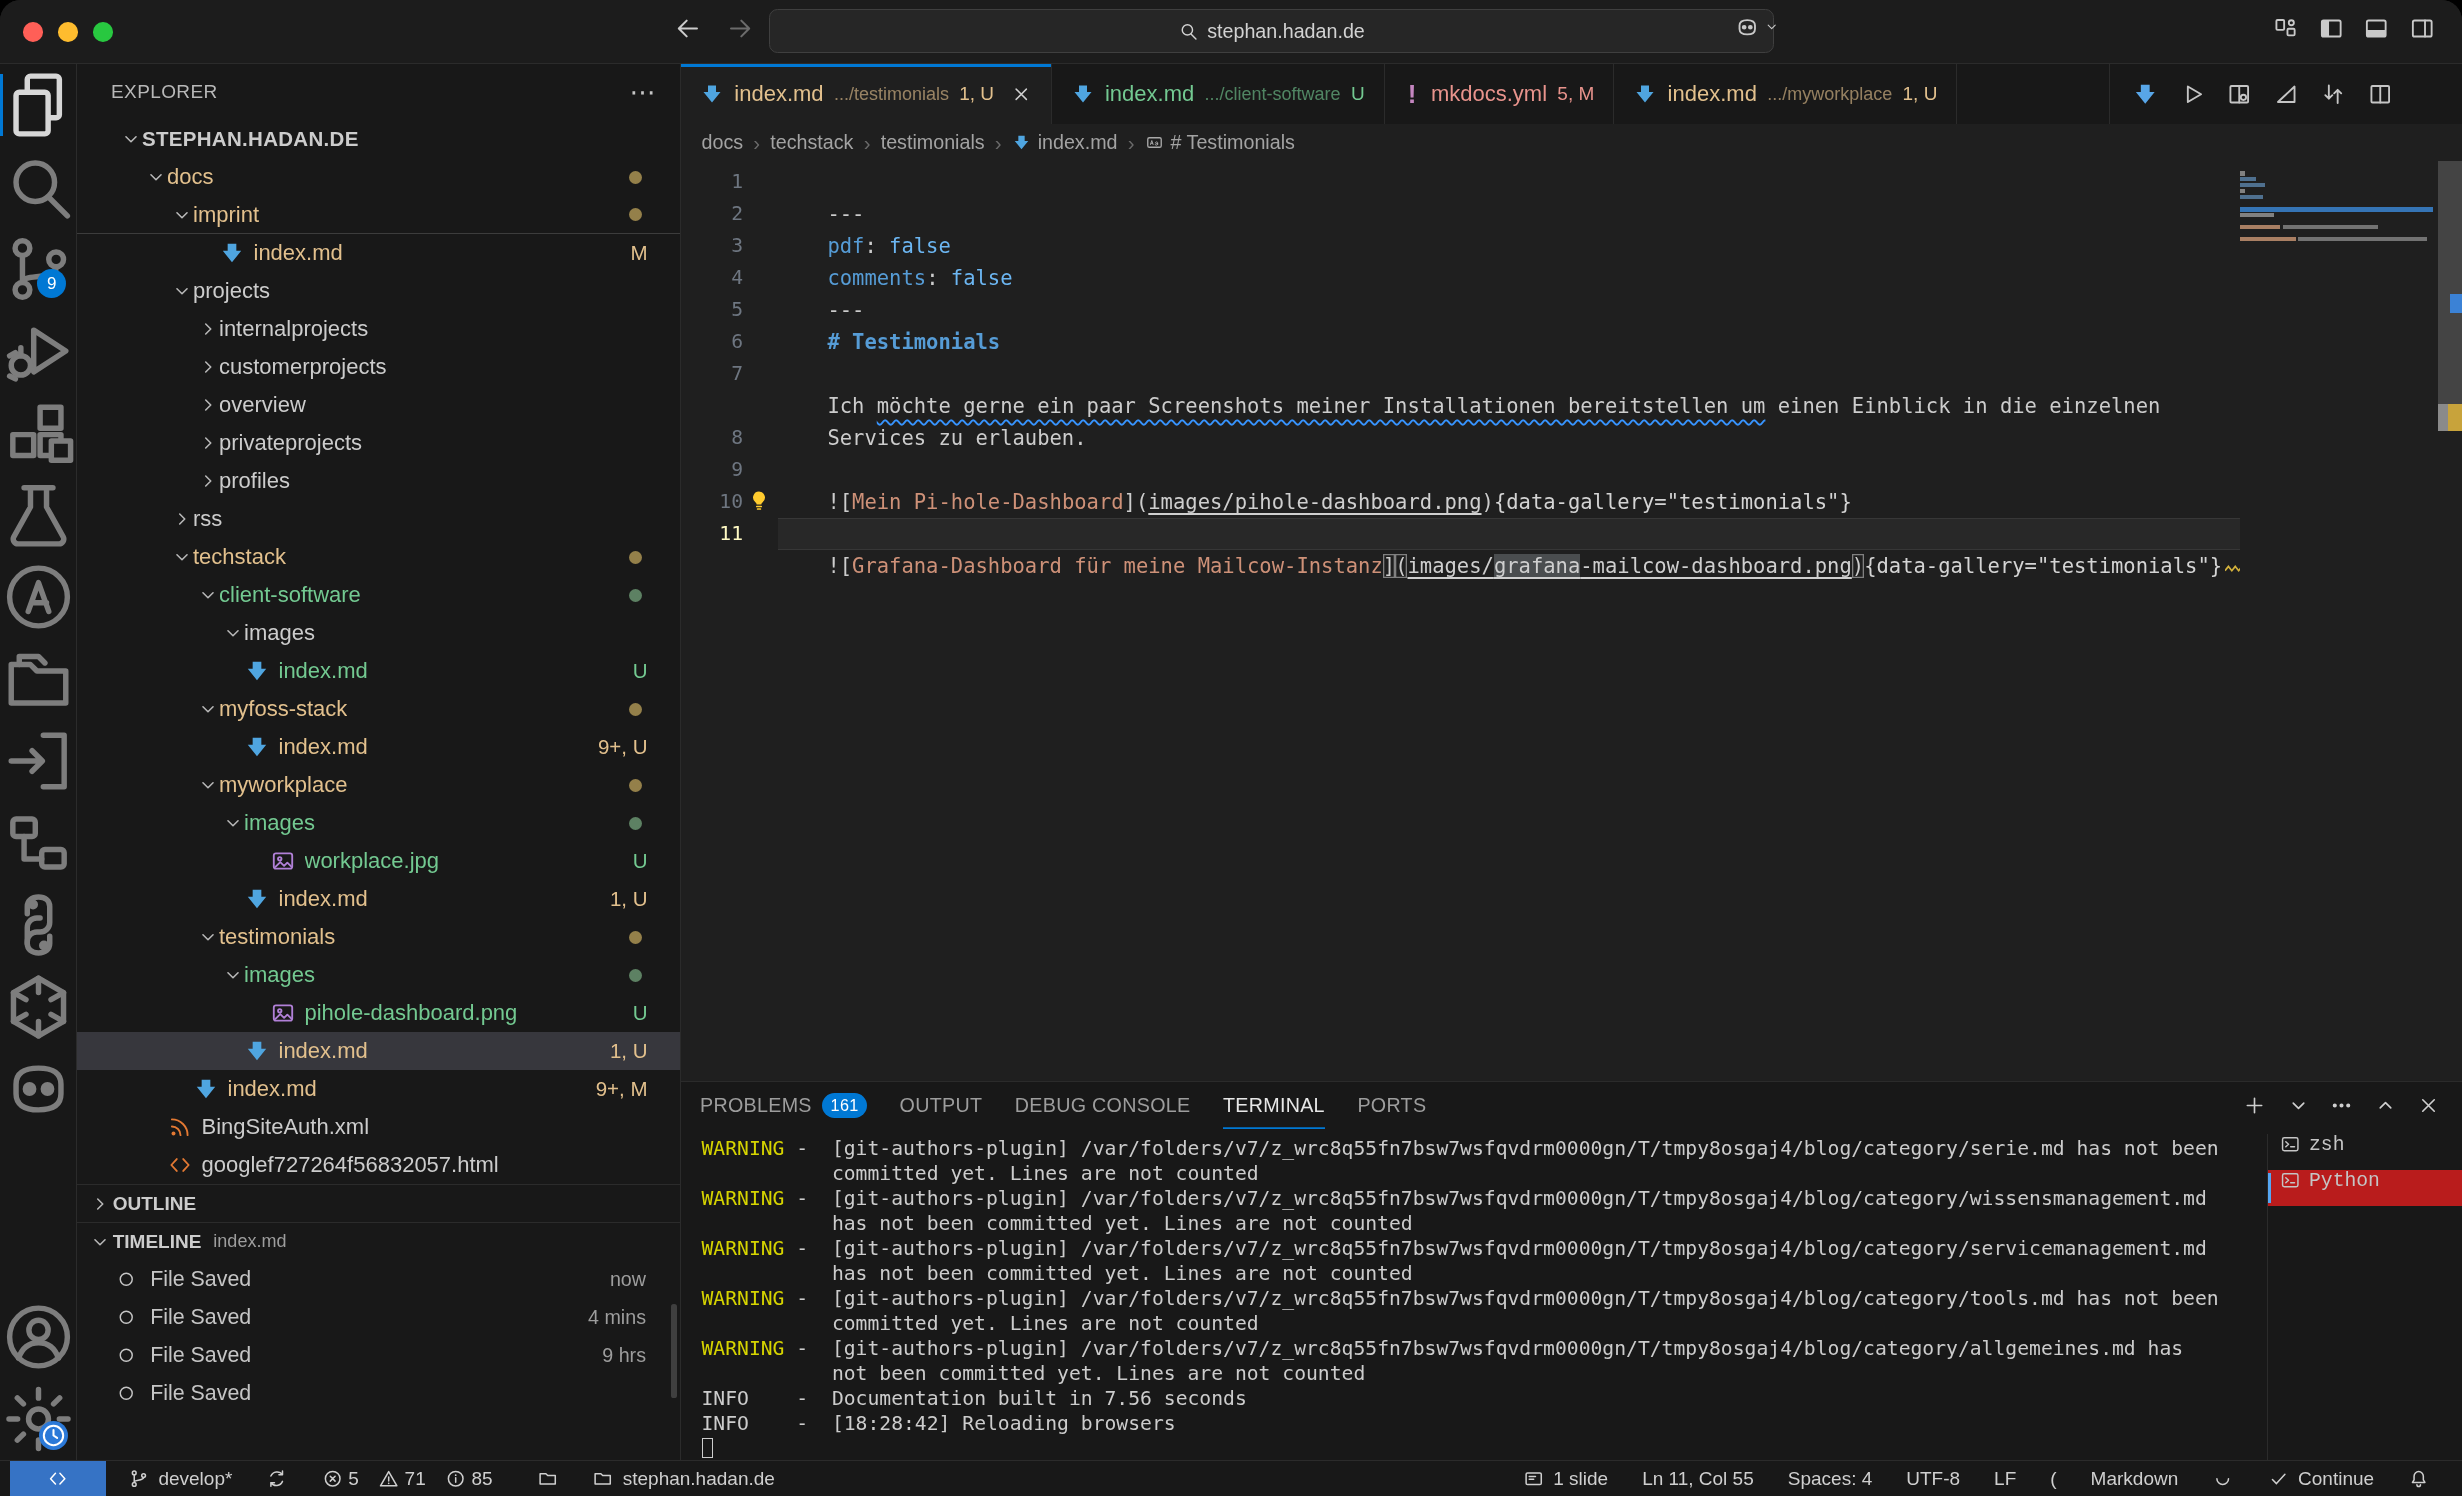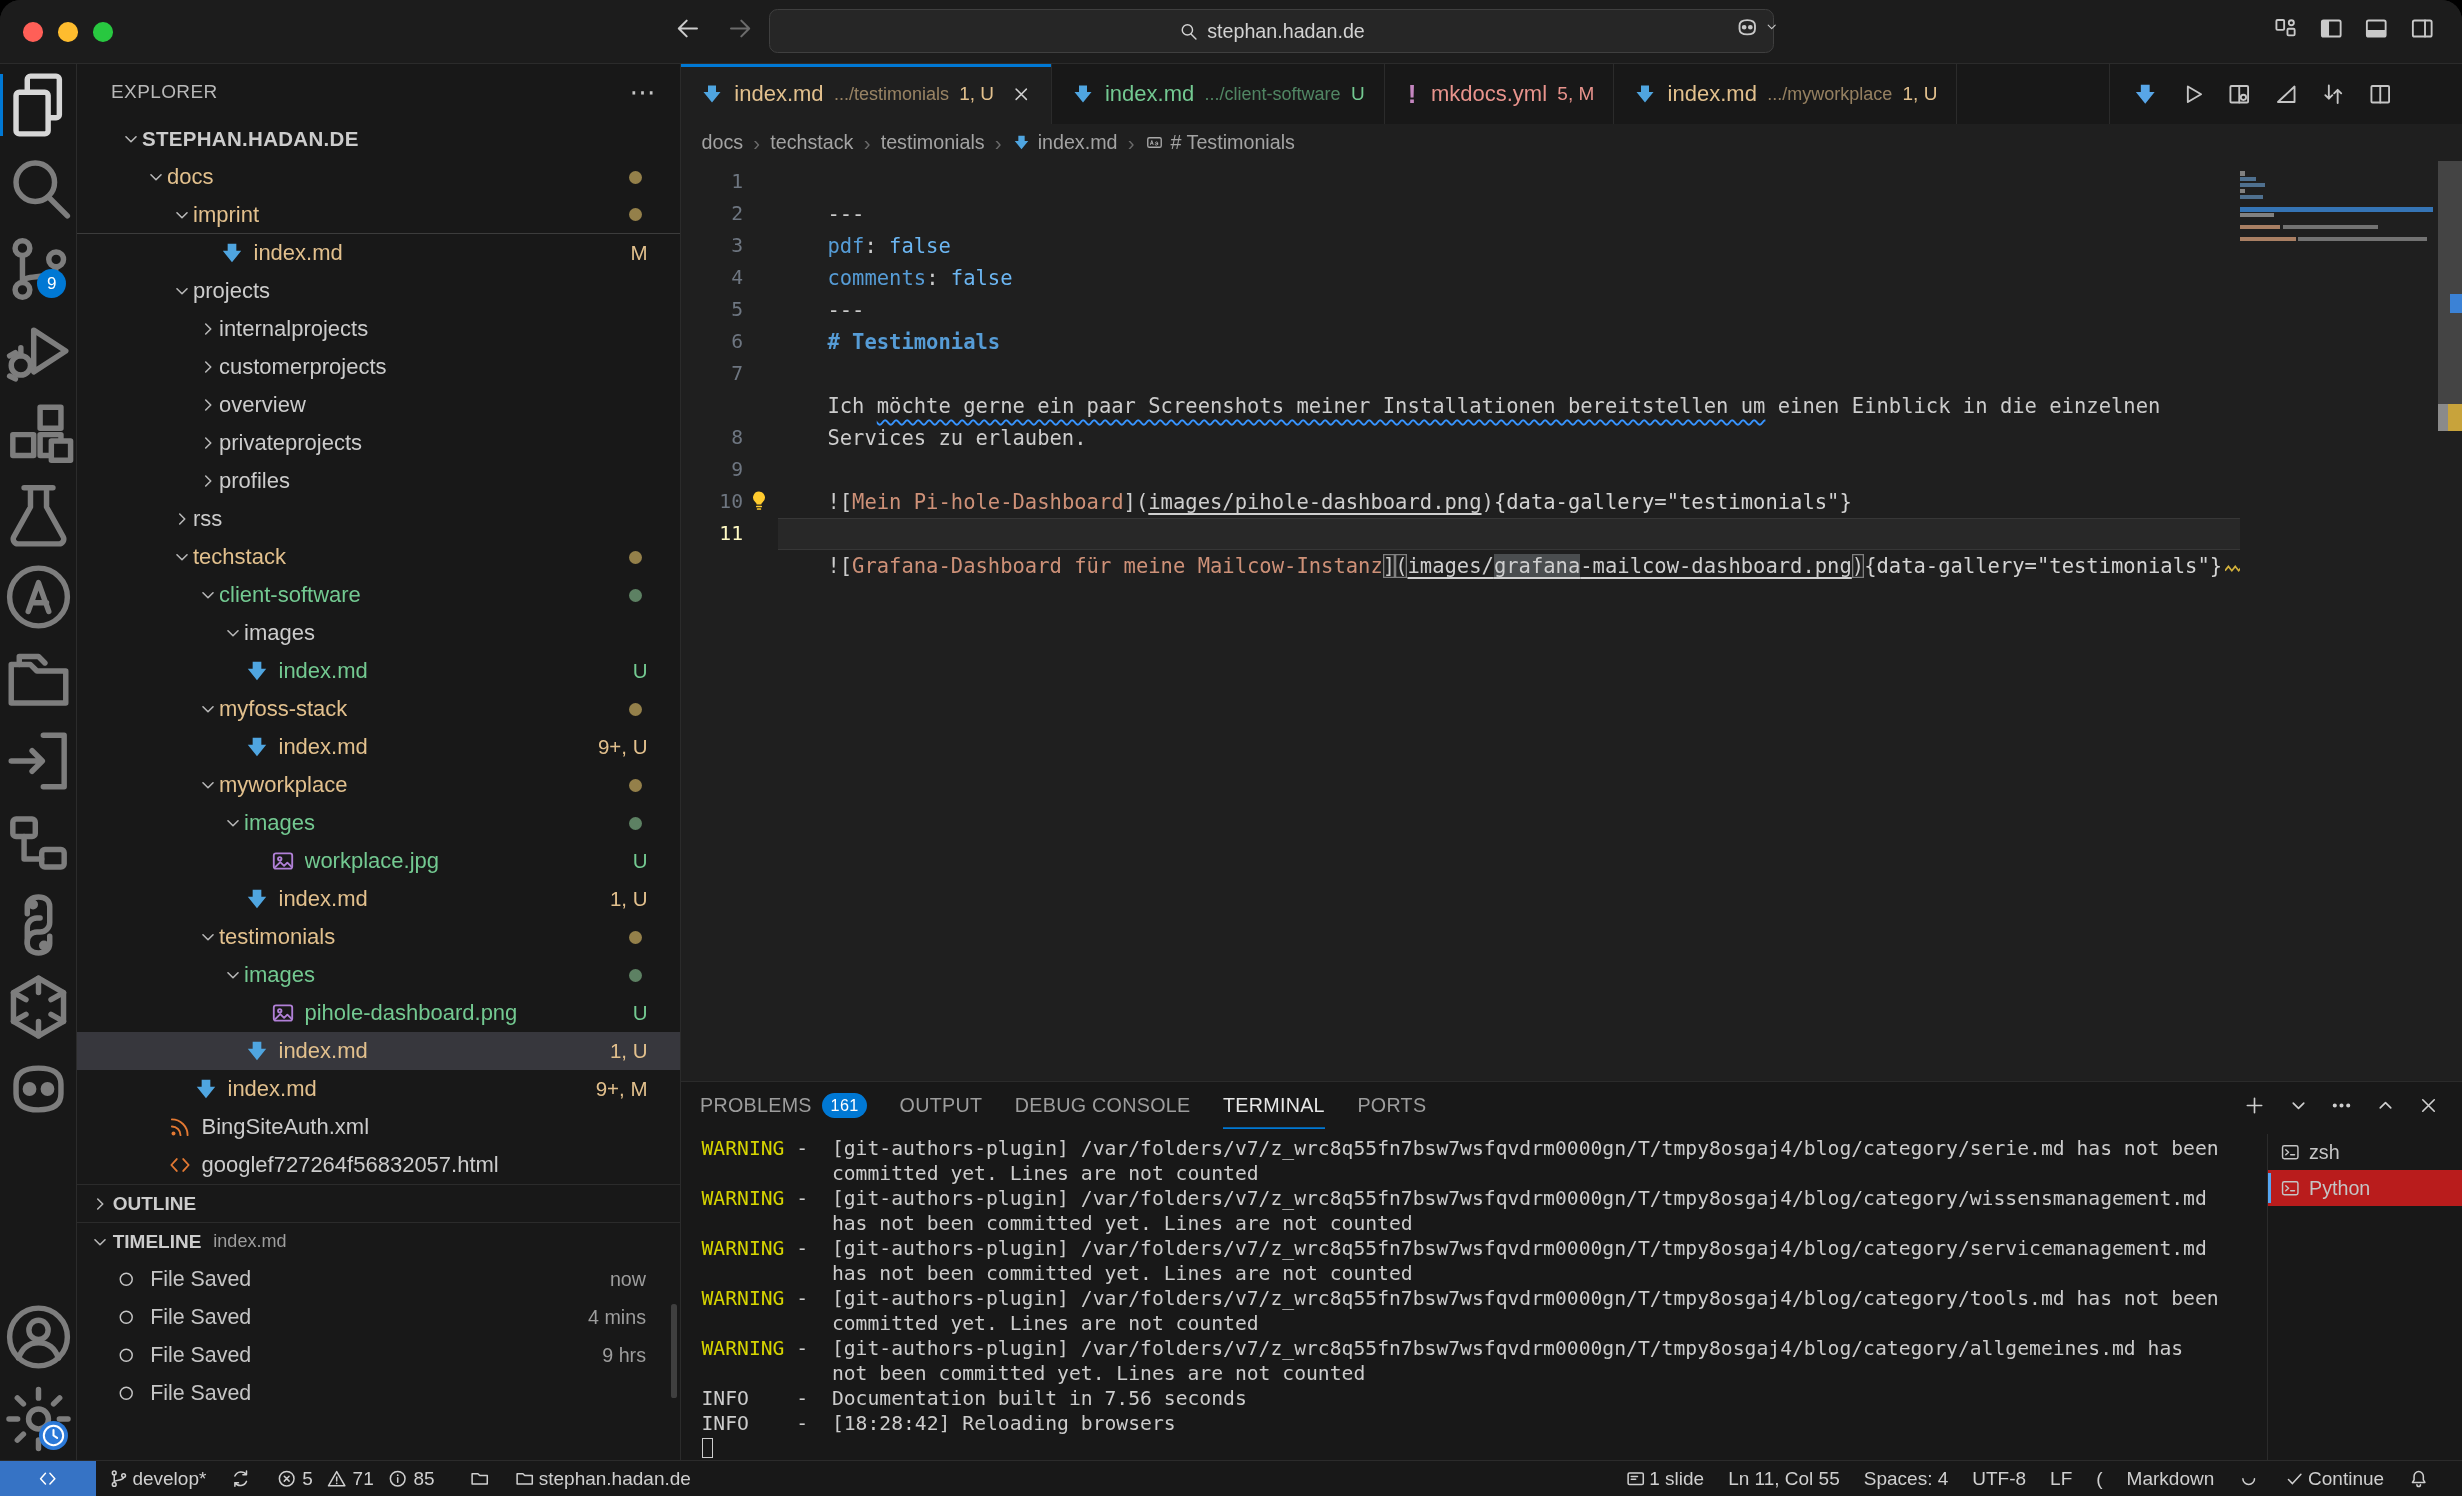--- a/index.html
+++ b/index.html
@@ -101,31 +101,31 @@
   .ptab{display:flex;align-items:center;gap:10.3px;height:47px;cursor:pointer;}
   .ptab.active{color:#e7e7e7;box-shadow:inset 0 -1.7px 0 #0078d4;}
   .pbadge{background:#0078d4;color:#fff;font-size:16.2px;border-radius:13.7px;padding:2.6px 8.5px;}
   .panel-actions{margin-left:auto;display:flex;gap:20.5px;padding-right:22px;color:#cfcfcf;}
   .panel-actions .ic{width:23px;height:23px;cursor:pointer;}
   .panel-body{flex:1;position:relative;overflow:hidden;}
   .terminal{position:absolute;left:20.5px;top:7px;right:205px;font-family:"DejaVu Sans Mono",monospace;font-size:19.7px;line-height:25px;color:#cccccc;white-space:pre;}
   .warnlv{color:#d6d400;}
   .cursorblk{display:inline-block;width:11px;height:20.5px;border:1.7px solid #cccccc;vertical-align:-3.4px;}
   .termlist{position:absolute;right:0;top:5.1px;width:195px;border-left:0.9px solid #2b2b2b;height:100%;}
-  .term-row{height:36px;display:flex;align-items:center;gap:8.5px;padding-left:12px;font-size:19.7px;color:#c5c5c5;cursor:pointer;position:relative;}
+  .term-row{height:36px;display:flex;gap:8.5px;padding-left:12px;font-size:19.7px;color:#c5c5c5;cursor:pointer;position:relative;font-family:Liberation Mono, monospace;}
   .term-row .ic{width:20.5px;height:20.5px;}
   .term-row.selected{background:#b91c1c;}
   .term-row.selected::before{content:"";position:absolute;left:0;top:3.4px;bottom:3.4px;width:2.6px;background:#55a6f2;}
 
   
   .statusbar{position:absolute;left:0;right:0;bottom:0;height:36px;background:#181818;border-top:0.9px solid #2b2b2b;
     display:flex;align-items:center;font-size:19px;color:#cfcfcf;}
   .sb-left{display:flex;align-items:center;height:100%;}
   .sb-right{margin-left:auto;display:flex;align-items:center;height:100%;padding-right:20.5px;}
-  .sbi{display:flex;align-items:center;gap:3px;padding:0 12px;height:100%;cursor:pointer;white-space:nowrap;}
+  .sbi{display:flex;align-items:center;gap:9px;padding:0 12px;height:100%;cursor:pointer;white-space:nowrap;margin-left:10px;}
   .sbi .ic{width:21.4px;height:21.4px;}
   .sbi.accent{background:#3673c5;color:#fff;width:96px;justify-content:center;font-weight:bold;}
   .prob-part{display:flex;align-items:center;gap:5.1px;margin-right:10.3px;}
 </style>
 </head>
 <body>
 
 <div class="window">
 
   <div class="titlebar">

